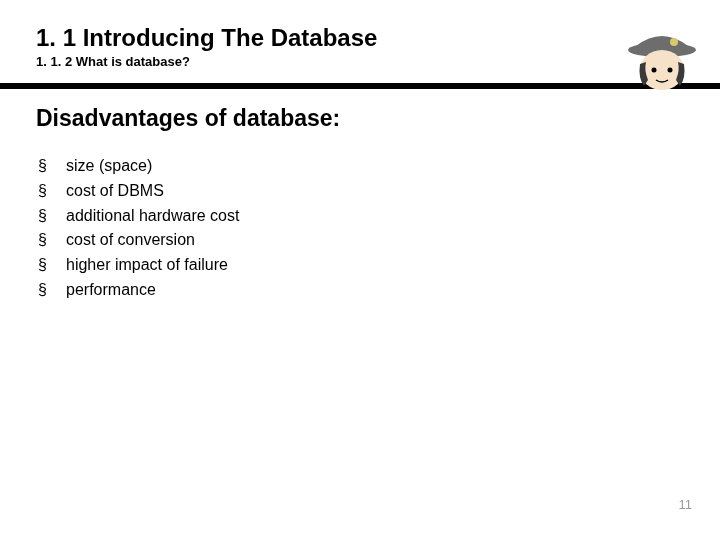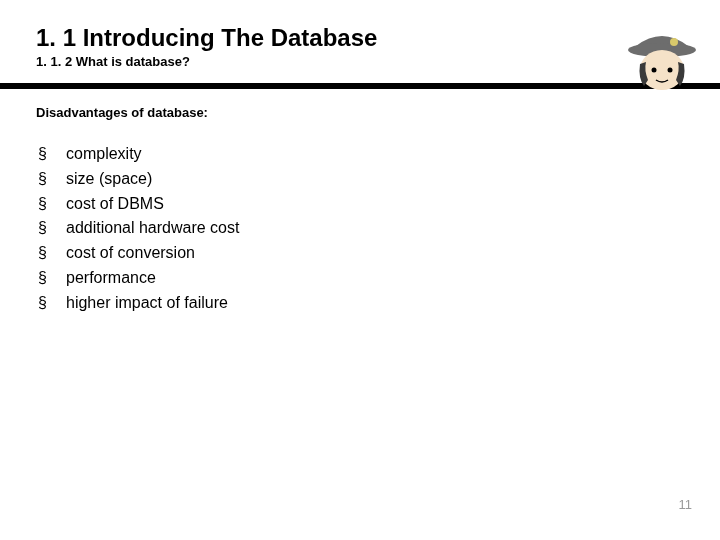--- a/index.html
+++ b/index.html
@@ -35,21 +35,21 @@
   .divider {
     height: 6px;
     background: #000000;
     width: 100%;
     margin-top: 14px;
   }
   .content {
     padding: 16px 0 0 36px;
   }
   .section-heading {
-    font-size: 13px;
+    font-size: 23px;
     font-weight: bold;
     margin: 0 0 22px 0;
   }
   .bullet-list {
     list-style: none;
     padding: 0;
     margin: 0;
   }
   .bullet-item {
     font-size: 16px;
@@ -107,25 +107,24 @@
   <div class="title-block">
     <h1 class="title">1. 1 Introducing The Database</h1>
     <h2 class="subtitle">1. 1. 2 What is database?</h2>
   </div>
 
   <div class="divider"></div>
 
   <div class="content">
     <p class="section-heading">Disadvantages of database:</p>
     <ul class="bullet-list">
-      <li class="bullet-item">complexity</li>
       <li class="bullet-item">size (space)</li>
       <li class="bullet-item">cost of DBMS</li>
       <li class="bullet-item">additional hardware cost</li>
       <li class="bullet-item">cost of conversion</li>
+      <li class="bullet-item">higher impact of failure</li>
       <li class="bullet-item">performance</li>
-      <li class="bullet-item">higher impact of failure</li>
     </ul>
   </div>
 
   <div class="page-number">11</div>
 
 </div>
 
 </body></html>

